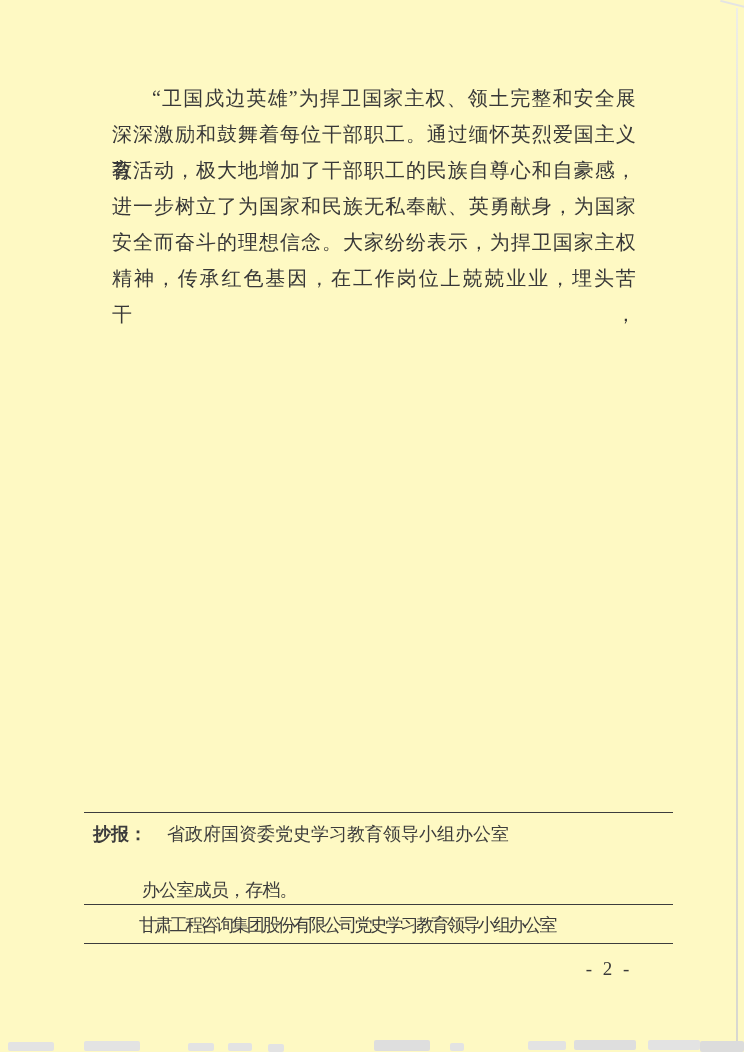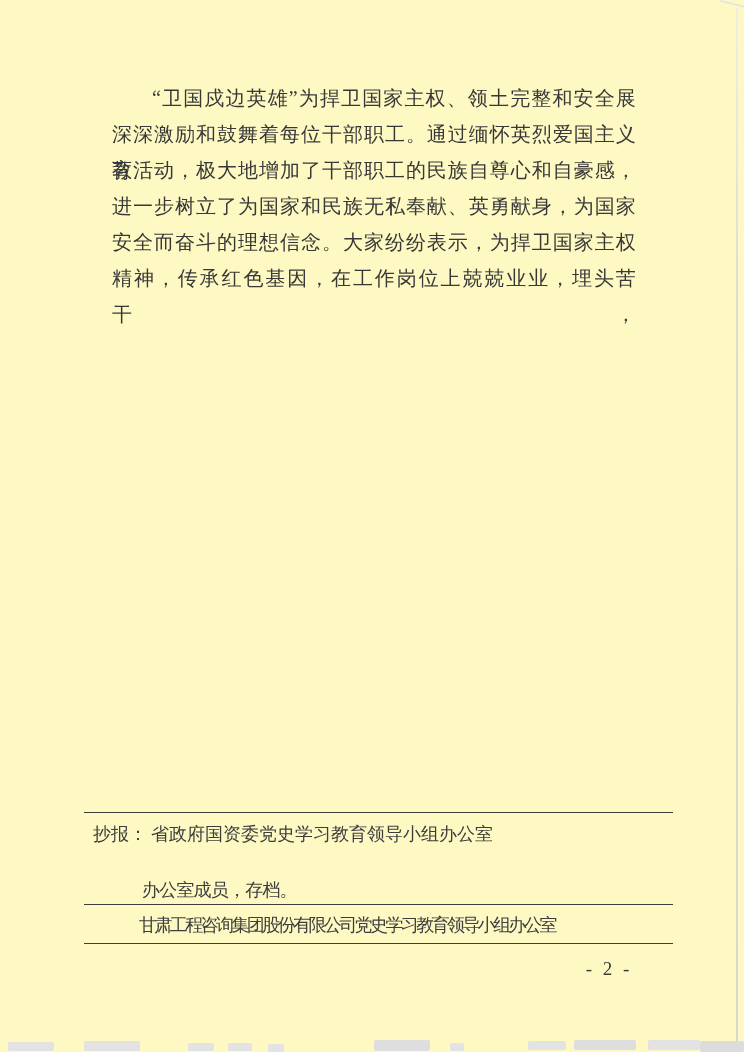--- a/index.html
+++ b/index.html
@@ -56,21 +56,21 @@
     left: 93px;
     width: 578px;
     font-size: 18px;
     line-height: 24px;
     color: #3c3c3c;
     white-space: nowrap;
   }
   .row-copyto { top: 822px; }
   .row-cc1 { top: 850px; letter-spacing: -2.2px; }
   .row-cc2 { top: 878px; left: 142px; letter-spacing: -0.8px; }
-  .f-label { margin-right: 4px; }
+  .f-label { margin-right: 20px; font-weight: bold; }
 
   .row-issuer {
     top: 913px;
     width: 570px;
     display: flex;
     justify-content: space-between;
     align-items: baseline;
   }
   .issuer-name { letter-spacing: -2.6px; margin-left: 46px; }
   .issue-date { letter-spacing: 0.5px; }

